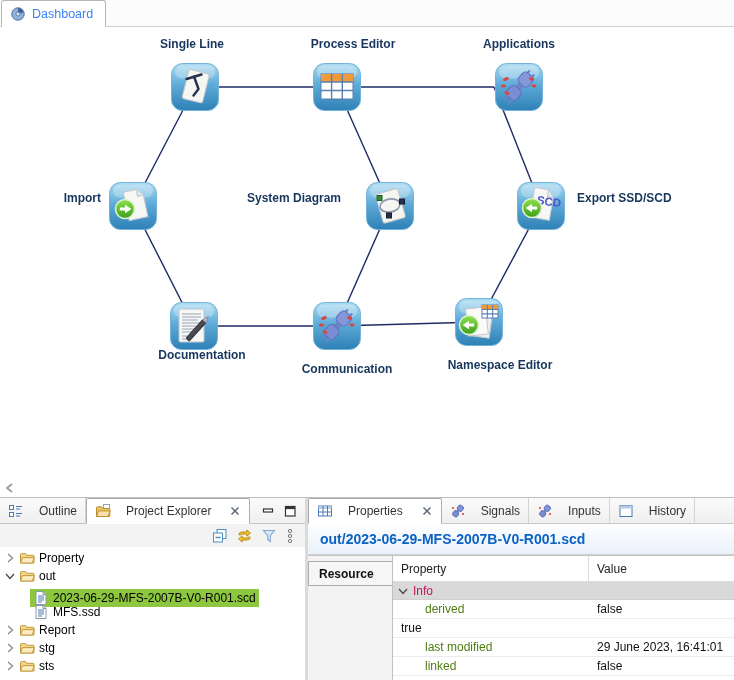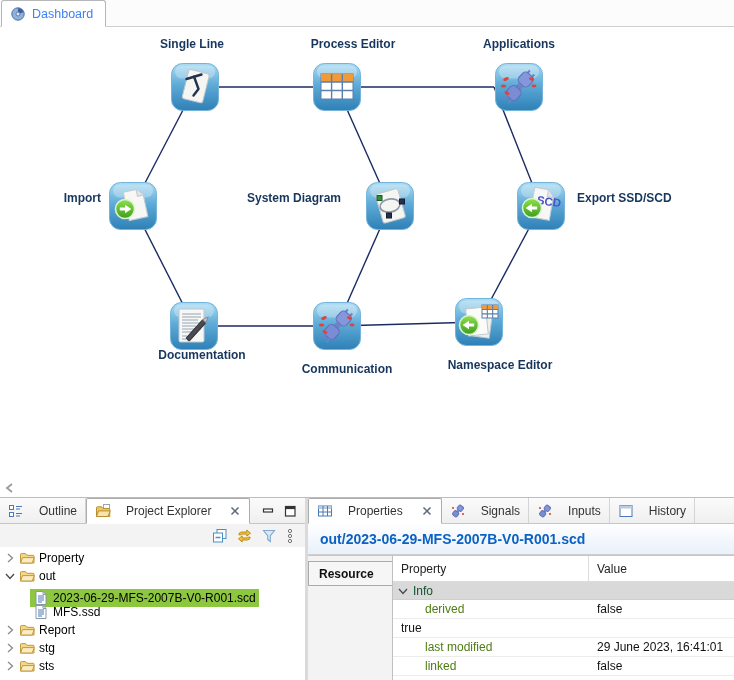--- a/index.html
+++ b/index.html
@@ -52,21 +52,21 @@
     font-size:14px; font-weight:bold; color:var(--title-blue); white-space:nowrap; overflow:hidden; }
   .props-body { flex:1; display:flex; min-height:0; background:var(--chrome); }
   .vtabs { width:84px; flex:none; border-top:1px solid var(--border); border-right:1px solid #C0C0C0; background:var(--chrome); }
   .vtab { margin-top:5px; height:25px; display:flex; align-items:center; padding-left:10px; box-sizing:border-box;
     font-weight:bold; font-size:12px; color:#111; background:#F6F6F6; border:1px solid #ABABAB; border-right:none; cursor:pointer; }
   .props-table { flex:1; min-width:0; background:#fff; border-top:1px solid var(--border); }
   .pt-header { height:25px; display:flex; align-items:stretch; border-bottom:1px solid #DCDCDC; }
   .pt-header .hcell { display:flex; align-items:center; padding-left:8px; color:#222; }
   .hcell.prop { width:196px; box-sizing:border-box; border-right:1px solid #DCDCDC; }
   .pt-section { height:17px; background:#D9D9D9; display:flex; align-items:center; padding-left:4px; border-bottom:1px solid #CFCFCF; cursor:pointer; }
-  .pt-section .sec-label { margin-left:4px; color:#14532d; }
+  .pt-section .sec-label { margin-left:4px; color:#be185d; }
   .pt-row { height:18px; display:flex; align-items:center; border-bottom:1px solid #ECECEC; }
   .pt-prop { width:196px; box-sizing:border-box; padding-left:32px; color:#4d7c0f; flex:none; }
   .pt-val { padding-left:8px; color:#111; white-space:nowrap; }
 </style>
 </head>
 <body>
 
 <svg width="0" height="0" style="position:absolute" aria-hidden="true">
   <defs>
     <linearGradient id="gIcon" x1="0" y1="0" x2="0" y2="1">

